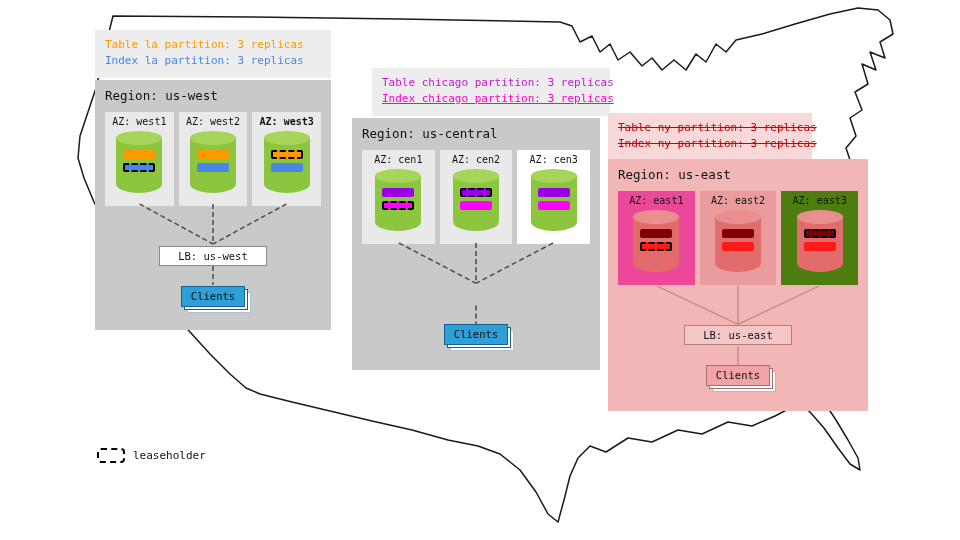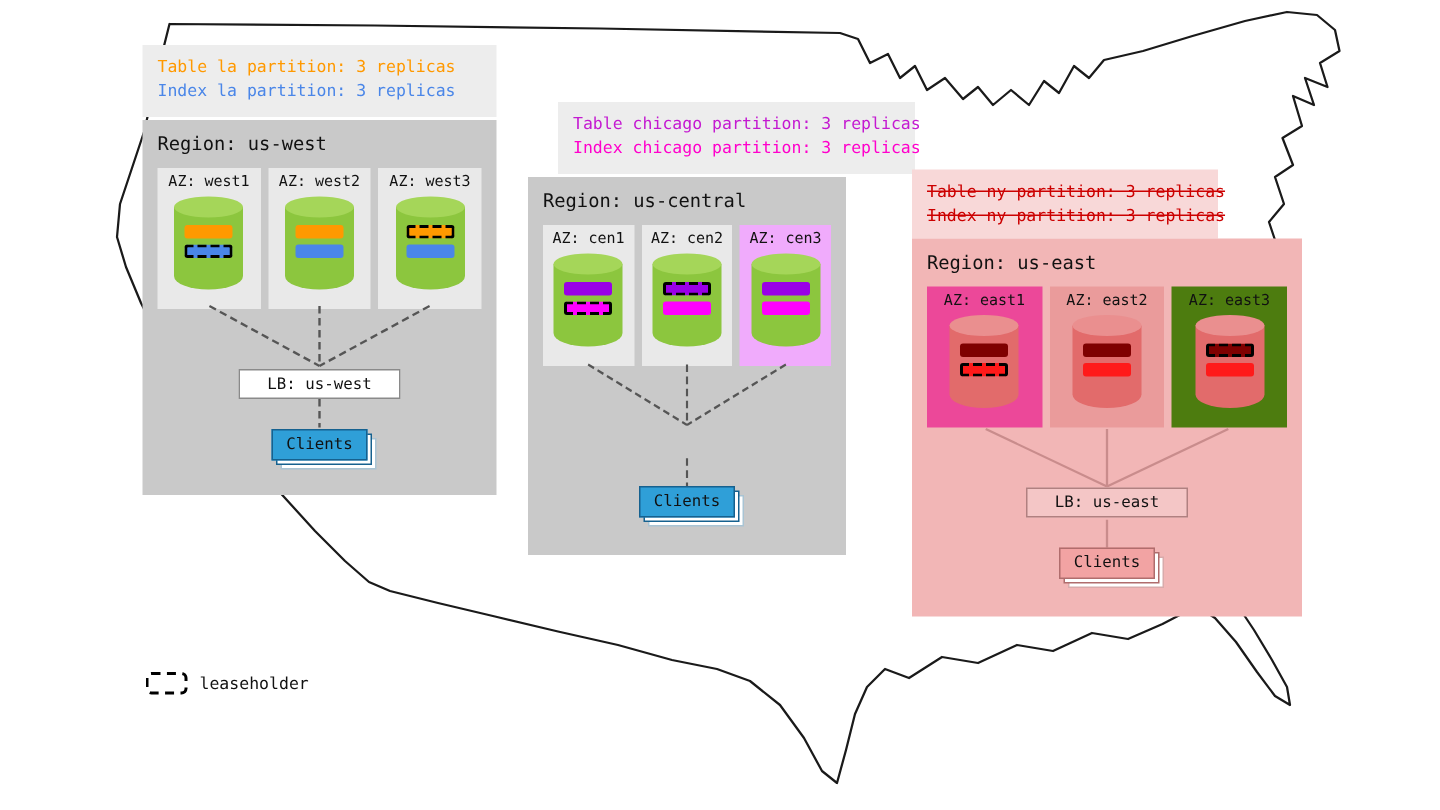--- a/index.html
+++ b/index.html
@@ -98,21 +98,21 @@
     </div>
     <div class="az" style="background-color: rgb(233, 233, 233);">
       <div class="az-label">AZ: west2</div>
       <div class="cylinder">
         <div class="cyl-body" style="background-color: rgb(140, 198, 62);"></div>
         <div class="cyl-top" style="background-color: rgb(165, 214, 89);"></div>
         <div class="stripe s1" data-dashed="false" style="background-color: rgb(255, 153, 0);"></div>
         <div class="stripe s2" data-dashed="false" style="background-color: rgb(74, 134, 232);"></div>
       </div>
     </div>
-    <div class="az" style="background-color: rgb(233, 233, 233);">
+    <div class="az" style="background-color: rgb(233, 233, 233); font-weight: bold;">
       <div class="az-label">AZ: west3</div>
       <div class="cylinder">
         <div class="cyl-body" style="background-color: rgb(140, 198, 62);"></div>
         <div class="cyl-top" style="background-color: rgb(165, 214, 89);"></div>
         <div class="stripe s1" data-dashed="true" style="background-color: rgb(255, 153, 0);"></div>
         <div class="stripe s2" data-dashed="false" style="background-color: rgb(74, 134, 232);"></div>
       </div>
     </div>
   </div>
 
@@ -122,24 +122,24 @@
     <line x1="193" y1="124" x2="119" y2="164" stroke="#555" stroke-width="1.6" stroke-dasharray="5,3"></line>
     <line x1="119" y1="186" x2="119" y2="205" stroke="#555" stroke-width="1.6" stroke-dasharray="5,3"></line>
   </svg>
 
   <div class="lb" style="background-color: rgb(255, 255, 255);">LB: us-west</div>
   <div class="clients" style="background-color: rgb(47, 159, 216);">Clients</div>
 </div>
 
 <div class="annotation" style="left: 352px; top: 68px; width: 238px; height: 48px; background-color: rgb(237, 237, 237); margin-left: 20px;">
   <div class="ann-line" data-strike="false" style="color: rgb(196, 26, 209);">Table chicago partition: 3 replicas</div>
-  <div class="ann-line" data-strike="false" style="color: rgb(255, 0, 204);">Index chicago partition: 3 replicas</div>
-</div>
-
-<div class="region" style="left: 352px; top: 118px; width: 212px; height: 252px; background-color: rgb(201, 201, 201);">
+  <div class="ann-line" data-strike="false" style="color: rgb(255, 0, 204); text-decoration: underline;">Index chicago partition: 3 replicas</div>
+</div>
+
+<div class="region" style="left: 352px; top: 118px; width: 248px; height: 252px; background-color: rgb(201, 201, 201);">
   <div class="region-title">Region: us-central</div>
 
   <div class="az-row">
     <div class="az" style="background-color: rgb(233, 233, 233);">
       <div class="az-label">AZ: cen1</div>
       <div class="cylinder">
         <div class="cyl-body" style="background-color: rgb(140, 198, 62);"></div>
         <div class="cyl-top" style="background-color: rgb(165, 214, 89);"></div>
         <div class="stripe s1" data-dashed="false" style="background-color: rgb(153, 0, 230);"></div>
         <div class="stripe s2" data-dashed="true" style="background-color: rgb(255, 0, 255);"></div>
@@ -147,21 +147,21 @@
     </div>
     <div class="az" style="background-color: rgb(233, 233, 233);">
       <div class="az-label">AZ: cen2</div>
       <div class="cylinder">
         <div class="cyl-body" style="background-color: rgb(140, 198, 62);"></div>
         <div class="cyl-top" style="background-color: rgb(165, 214, 89);"></div>
         <div class="stripe s1" data-dashed="true" style="background-color: rgb(153, 0, 230);"></div>
         <div class="stripe s2" data-dashed="false" style="background-color: rgb(255, 0, 255);"></div>
       </div>
     </div>
-    <div class="az" style="background-color: #f0abfc;">
+    <div class="az" style="background-color: #ffffff;">
       <div class="az-label">AZ: cen3</div>
       <div class="cylinder">
         <div class="cyl-body" style="background-color: rgb(140, 198, 62);"></div>
         <div class="cyl-top" style="background-color: rgb(165, 214, 89);"></div>
         <div class="stripe s1" data-dashed="false" style="background-color: rgb(153, 0, 230);"></div>
         <div class="stripe s2" data-dashed="false" style="background-color: rgb(255, 0, 255);"></div>
       </div>
     </div>
   </div>
 

